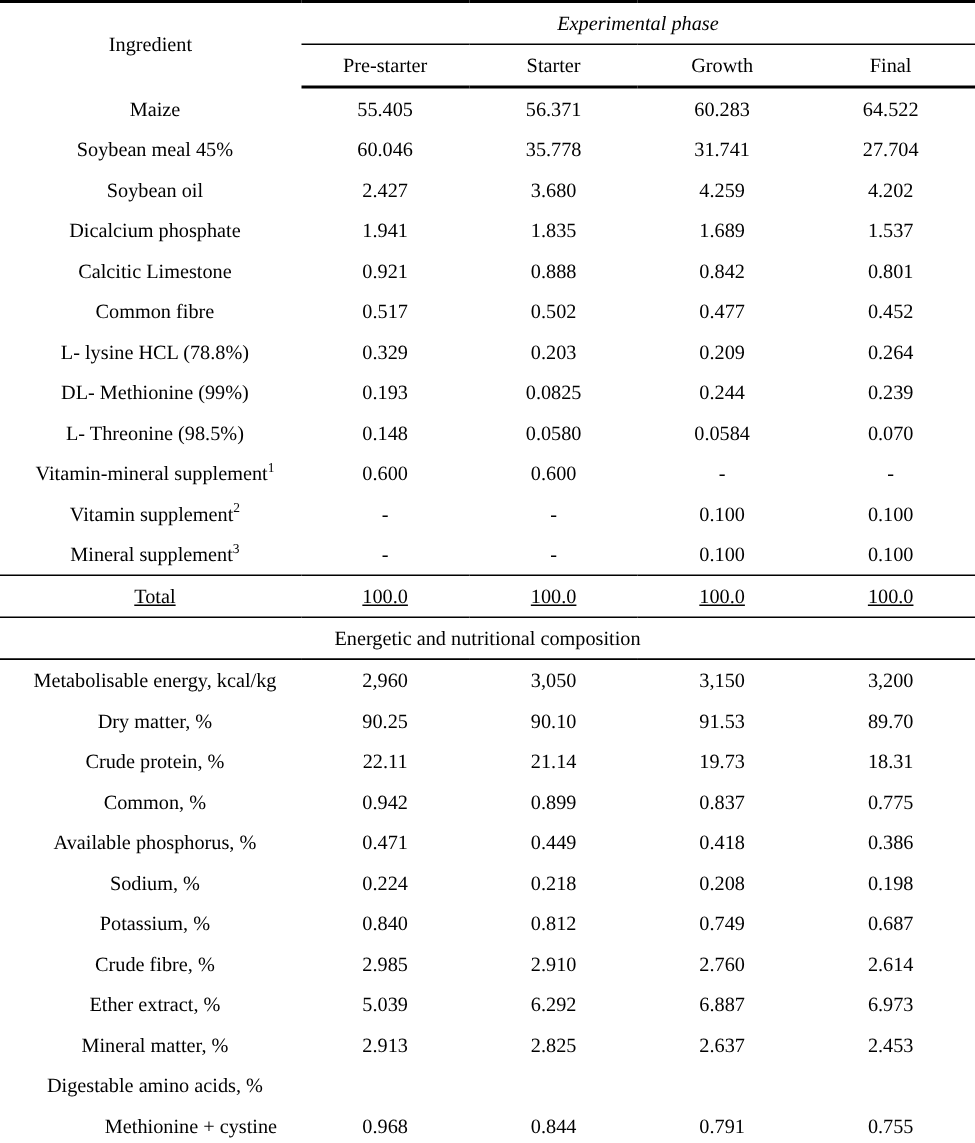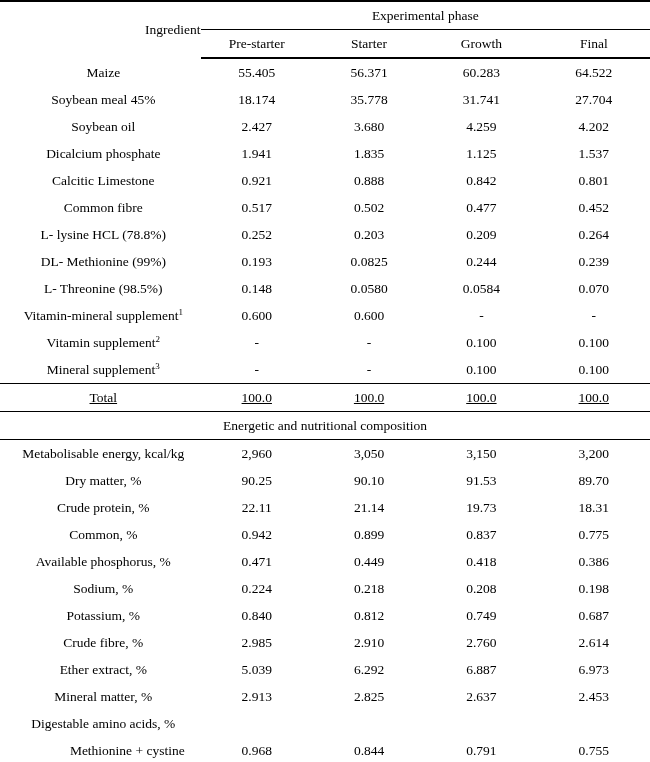--- a/index.html
+++ b/index.html
@@ -53,31 +53,32 @@
   }
 
   .num-cell {
     text-align: center;
     height: 27px;
     line-height: 27px;
   }
 
   
   .hdr-ingredient {
-    text-align: right;
+    text-align: center;
     vertical-align: middle;
     height: 55px;
     font-size: 13.5px;
   }
 
   .hdr-span {
     text-align: center;
     height: 27px;
     line-height: 27px;
     font-size: 13.5px;
+    font-style: italic;
   }
 
   .hdr-phase {
     text-align: center;
     height: 27px;
     line-height: 26px;
     font-size: 13.5px;
   }
 
   
@@ -145,56 +146,56 @@
     <tbody id="ingredient-body">
         <tr>
           <td class="label-cell">Maize</td>
           <td class="num-cell">55.405</td>
           <td class="num-cell">56.371</td>
           <td class="num-cell">60.283</td>
           <td class="num-cell">64.522</td>
         </tr>
         <tr>
           <td class="label-cell">Soybean meal 45%</td>
-          <td class="num-cell">18.174</td>
+          <td class="num-cell">60.046</td>
           <td class="num-cell">35.778</td>
           <td class="num-cell">31.741</td>
           <td class="num-cell">27.704</td>
         </tr>
         <tr>
           <td class="label-cell">Soybean oil</td>
           <td class="num-cell">2.427</td>
           <td class="num-cell">3.680</td>
           <td class="num-cell">4.259</td>
           <td class="num-cell">4.202</td>
         </tr>
         <tr>
           <td class="label-cell">Dicalcium phosphate</td>
           <td class="num-cell">1.941</td>
           <td class="num-cell">1.835</td>
-          <td class="num-cell">1.125</td>
+          <td class="num-cell">1.689</td>
           <td class="num-cell">1.537</td>
         </tr>
         <tr>
           <td class="label-cell">Calcitic Limestone</td>
           <td class="num-cell">0.921</td>
           <td class="num-cell">0.888</td>
           <td class="num-cell">0.842</td>
           <td class="num-cell">0.801</td>
         </tr>
         <tr>
           <td class="label-cell">Common fibre</td>
           <td class="num-cell">0.517</td>
           <td class="num-cell">0.502</td>
           <td class="num-cell">0.477</td>
           <td class="num-cell">0.452</td>
         </tr>
         <tr>
           <td class="label-cell">L- lysine HCL (78.8%)</td>
-          <td class="num-cell">0.252</td>
+          <td class="num-cell">0.329</td>
           <td class="num-cell">0.203</td>
           <td class="num-cell">0.209</td>
           <td class="num-cell">0.264</td>
         </tr>
         <tr>
           <td class="label-cell">DL- Methionine (99%)</td>
           <td class="num-cell">0.193</td>
           <td class="num-cell">0.0825</td>
           <td class="num-cell">0.244</td>
           <td class="num-cell">0.239</td>

